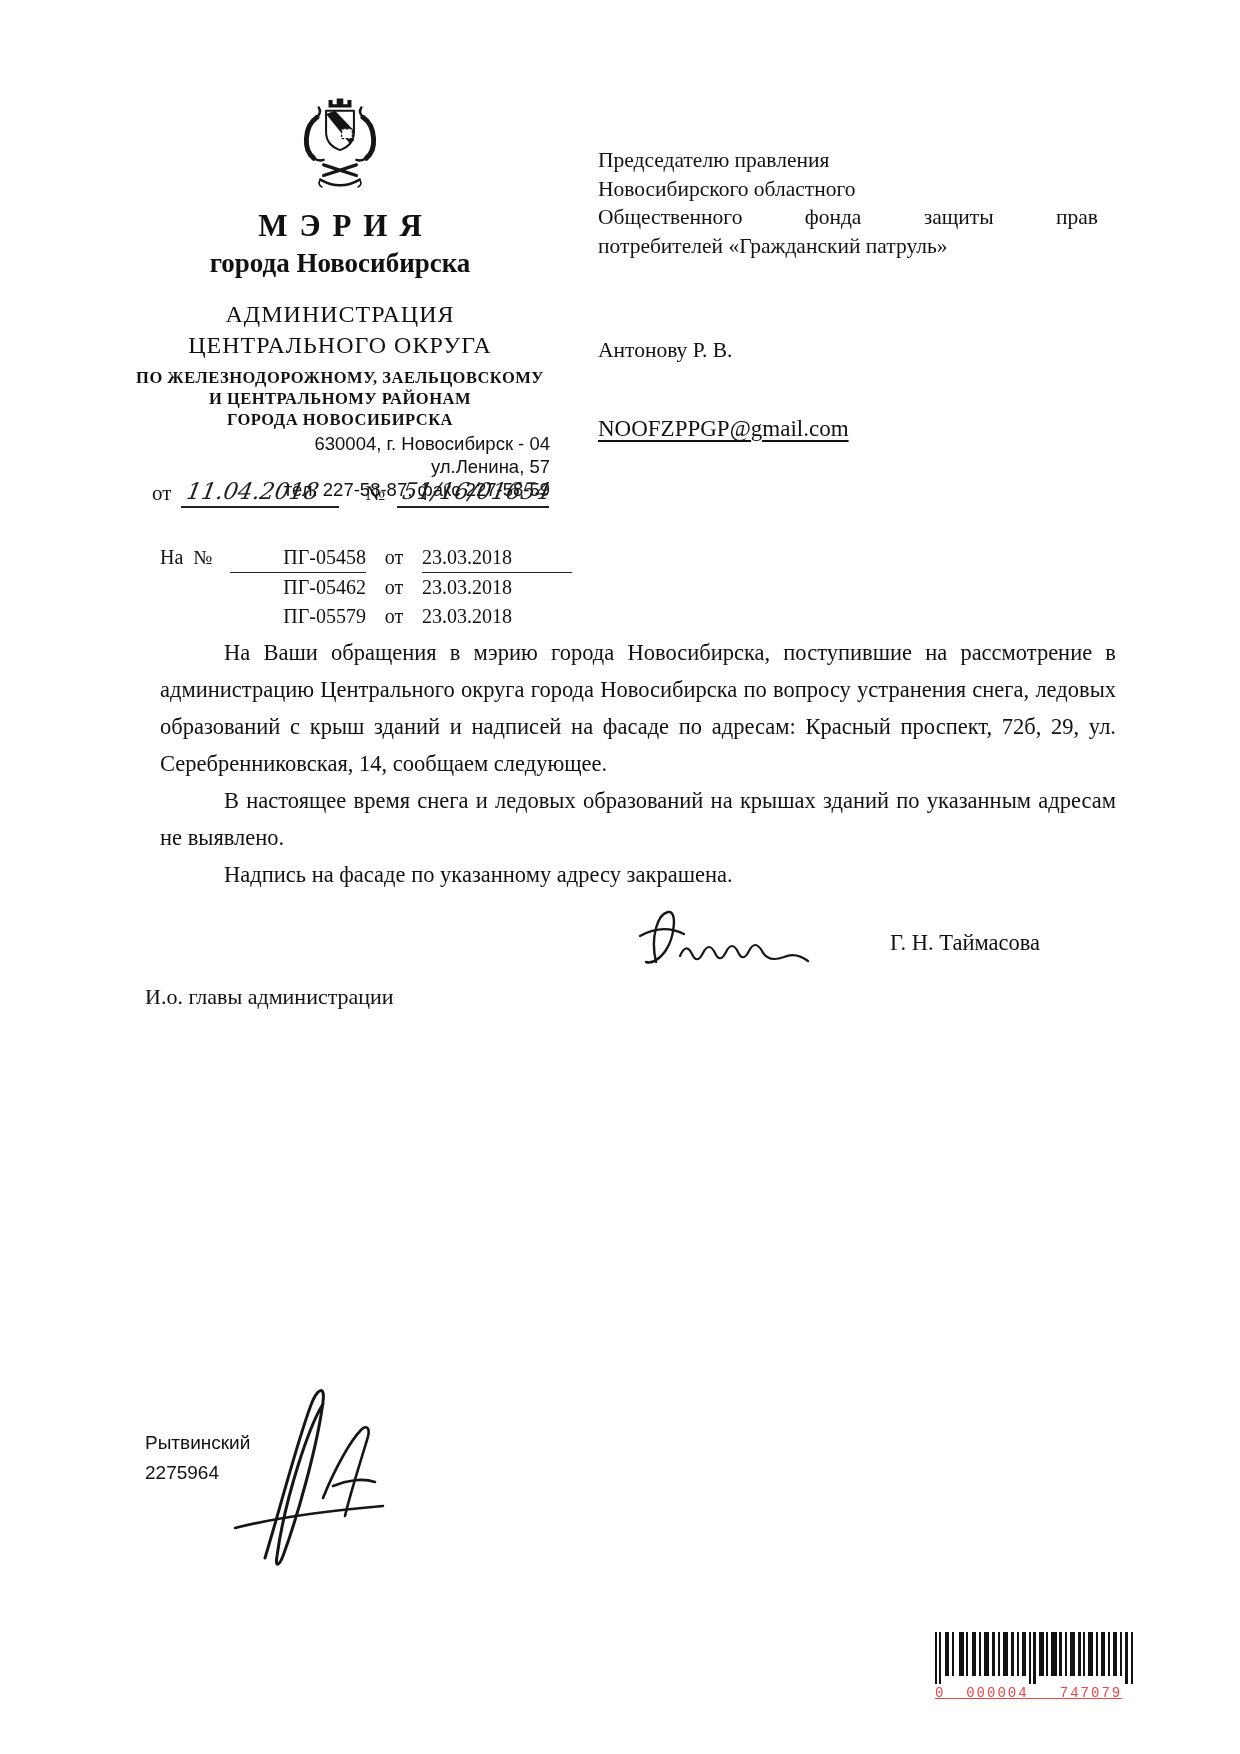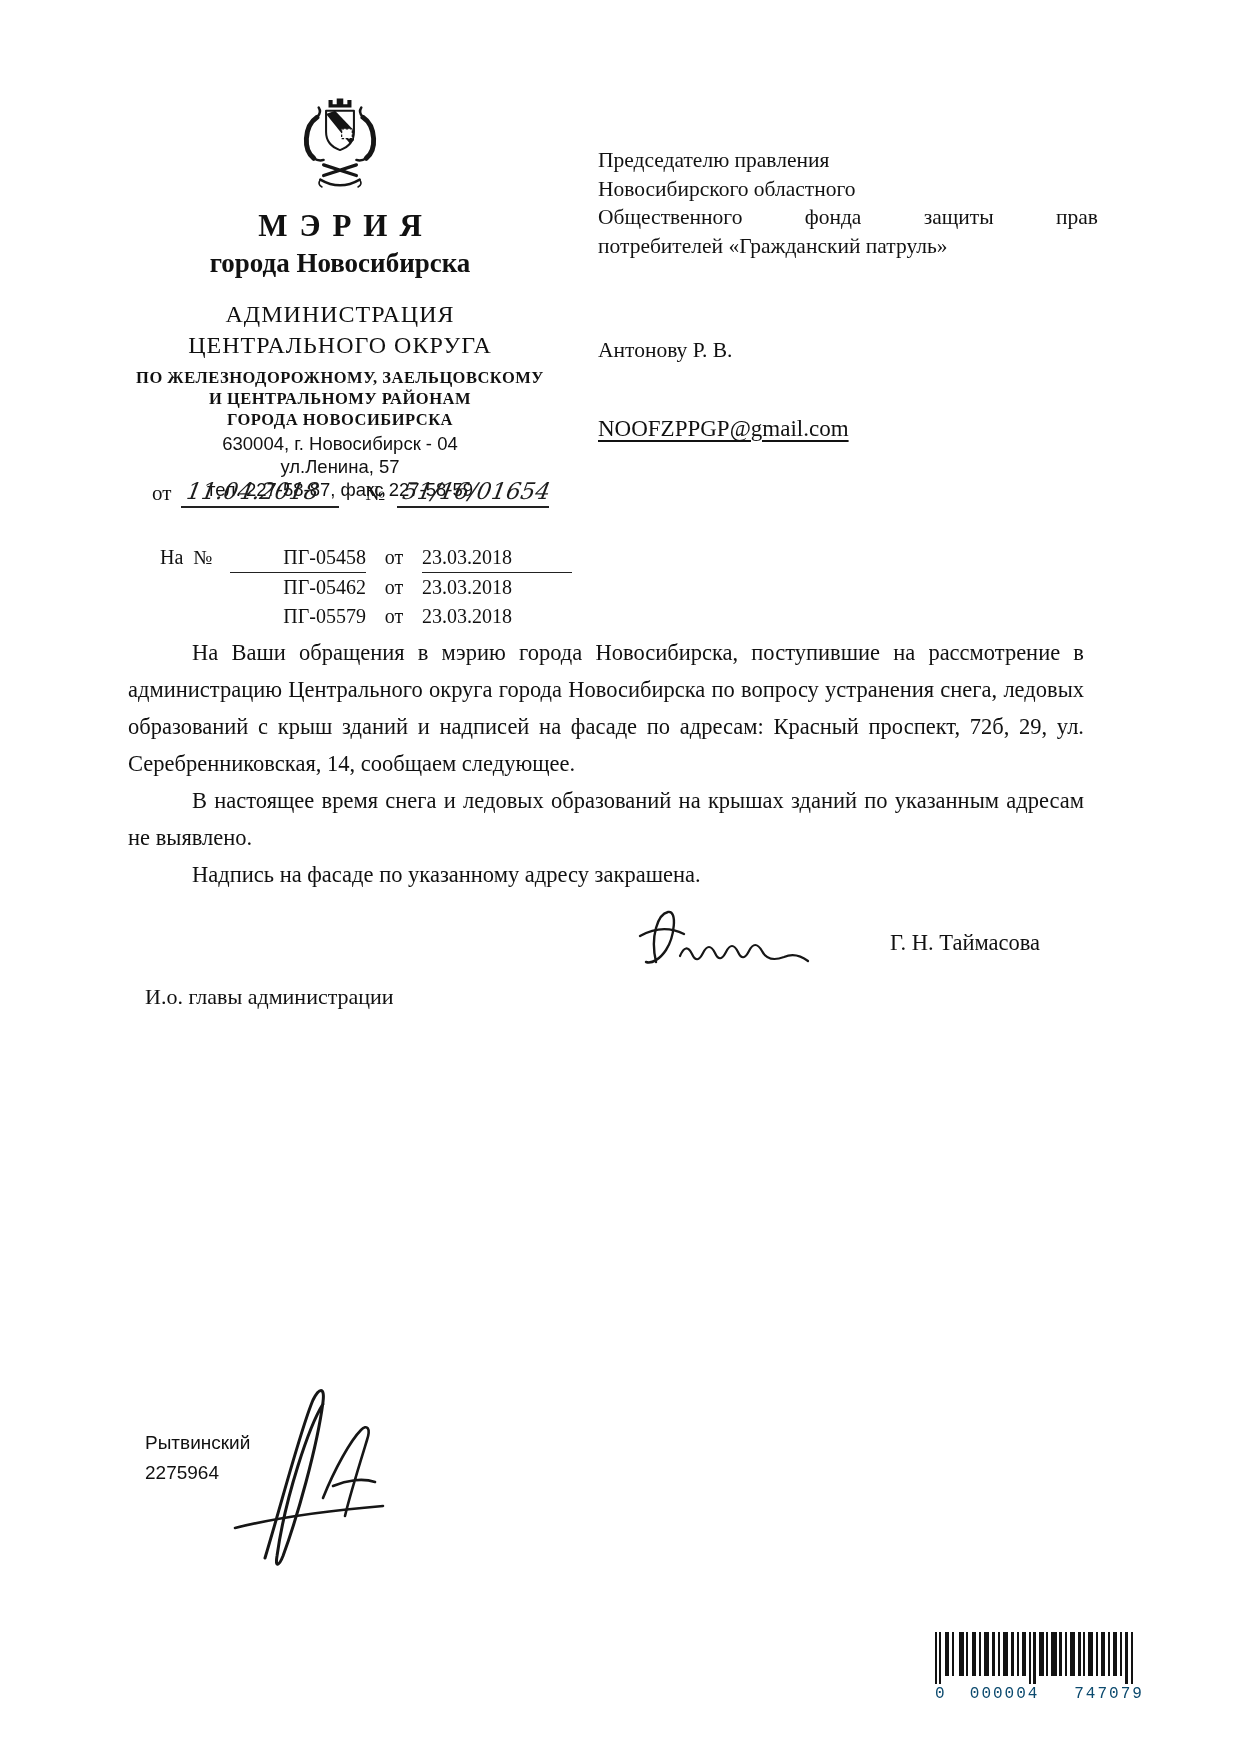--- a/index.html
+++ b/index.html
@@ -22,21 +22,21 @@
   .org-top {
     margin-top:8px;
     font-weight:bold; font-size:31px; letter-spacing:12px;
     padding-left:12px; 
   }
   .org-bottom { font-weight:bold; font-size:27px; margin-top:4px; }
   .dept { font-size:24px; margin-top:20px; line-height:31px; letter-spacing:1px; }
   .sub  { font-size:16.5px; line-height:21px; margin-top:6px; letter-spacing:0.5px;font-weight:bold; }
   .addr {
     font-family:"Liberation Sans","DejaVu Sans",sans-serif;
-    font-size:18.5px; line-height:23px; margin-top:2px;
+    font-size:18.5px; line-height:23px; margin-top:2px;text-align:right;
   }
   
   .ref-line {
     position:absolute; left:152px; top:478px; width:420px;
     font-size:21px; display:flex; align-items:flex-end;
   }
   .ref-line .lbl { padding-bottom:2px; }
   .hand-slot {
     position:relative; border-bottom:2px solid #222; height:30px;
   }
@@ -68,41 +68,41 @@
     font-size:21.5px; line-height:28.5px;
   }
   .just { text-align:justify; text-align-last:justify; }
   .addressee-name { position:absolute; left:598px; top:294px; font-size:21.5px;margin-top:44px; }
   .email {
     position:absolute; left:598px; top:416px;
     font-size:23px; text-decoration:underline; text-underline-offset:4px;
   }
   
   .body-text {
-    position:absolute; left:128px; top:634px; width:956px;
+    position:absolute; left:160px; top:634px; width:956px;
     font-size:22.5px; line-height:37px;
     text-align:justify;
   }
   .body-text p { text-indent:64px; margin:0; }
   
   .sig-position { position:absolute; left:145px; top:984px; font-size:22px; }
   .sig-name     { position:absolute; left:890px; top:930px; font-size:22.5px; }
   .sig-scribble { position:absolute; left:628px; top:898px; }
   
   .executor {
     position:absolute; left:145px; top:1428px;
     font-family:"Liberation Sans","DejaVu Sans",sans-serif;
     font-size:19px; line-height:30px;
   }
   .executor-scribble { position:absolute; left:205px; top:1378px; }
   .barcode-wrap { position:absolute; left:933px; top:1632px; width:214px; }
   .barcode-digits {
     font-family:"Liberation Mono","DejaVu Sans Mono",monospace;
-    font-size:16px; letter-spacing:2px; color:#0c4a6e;
-    margin-top:-3px; padding-left:2px; white-space:pre;
+    font-size:14px; letter-spacing:2px; color:#ef4444;
+    margin-top:-3px; padding-left:2px; white-space:pre;text-decoration:underline;
   }
   svg .ink { stroke:#161616; fill:none; stroke-linecap:round; stroke-linejoin:round; }
 </style>
 </head>
 <body>
 
 <div class="page">
 
   <div class="letterhead">
     <span class="emblem">

